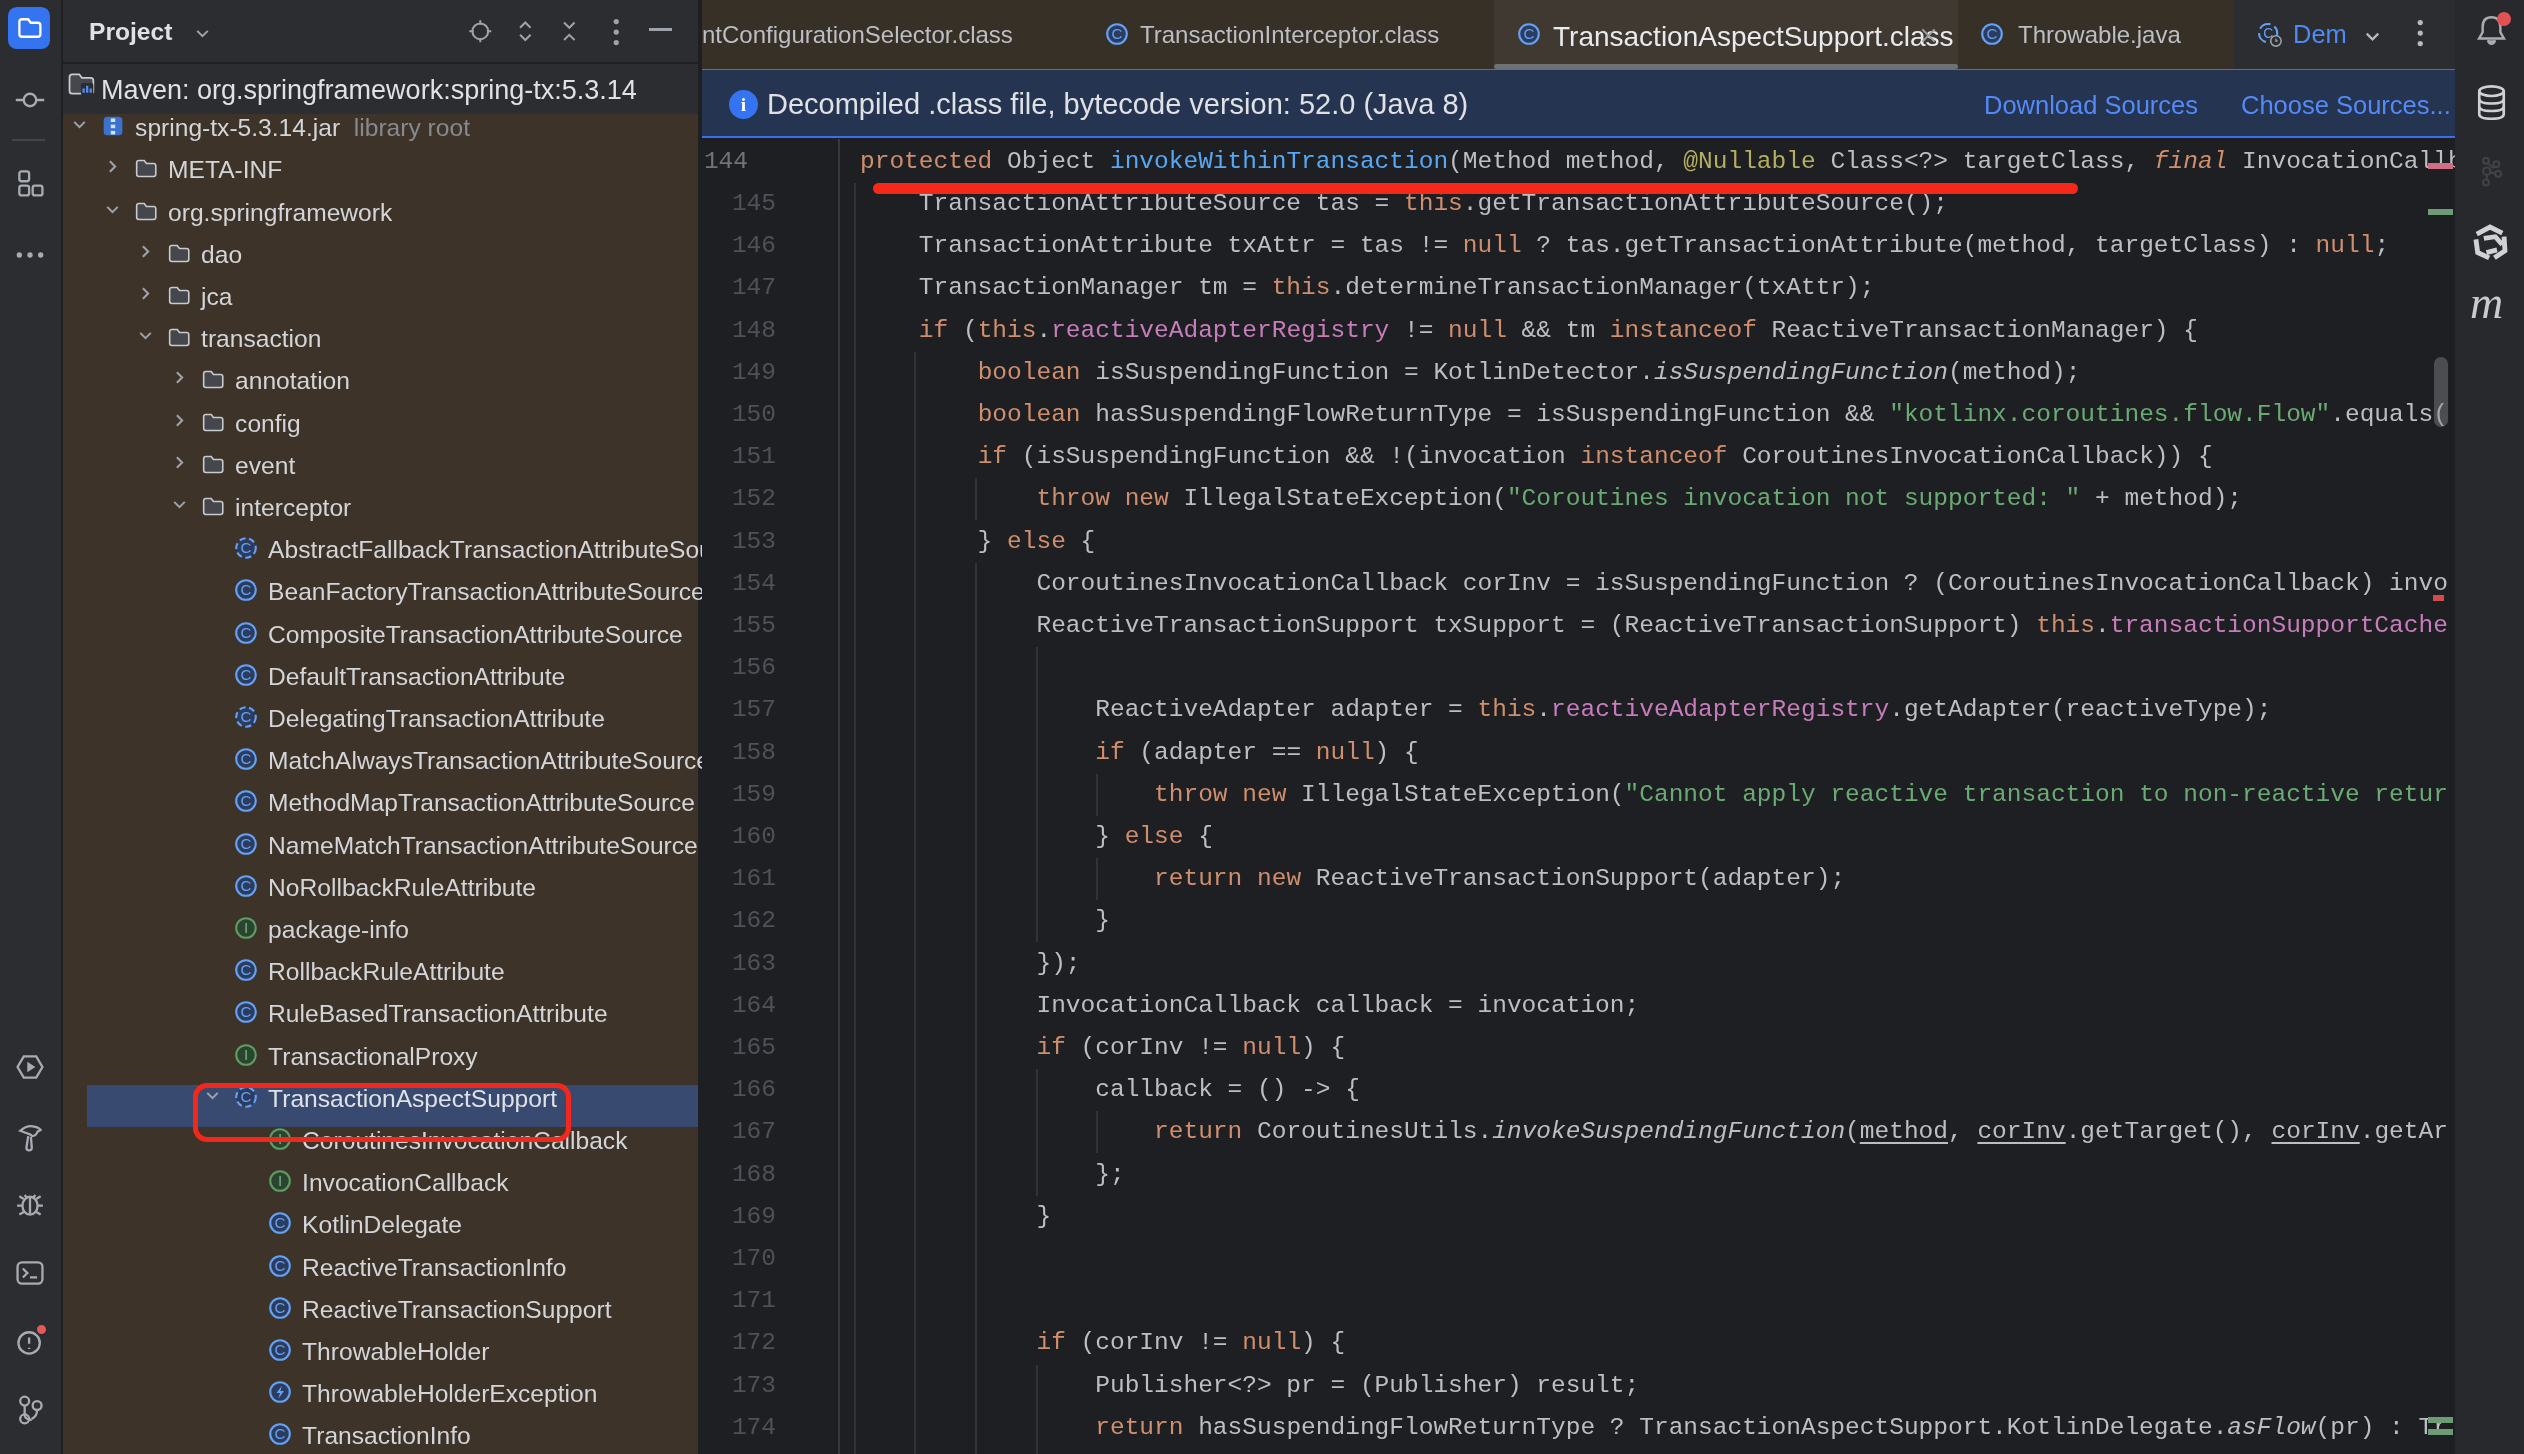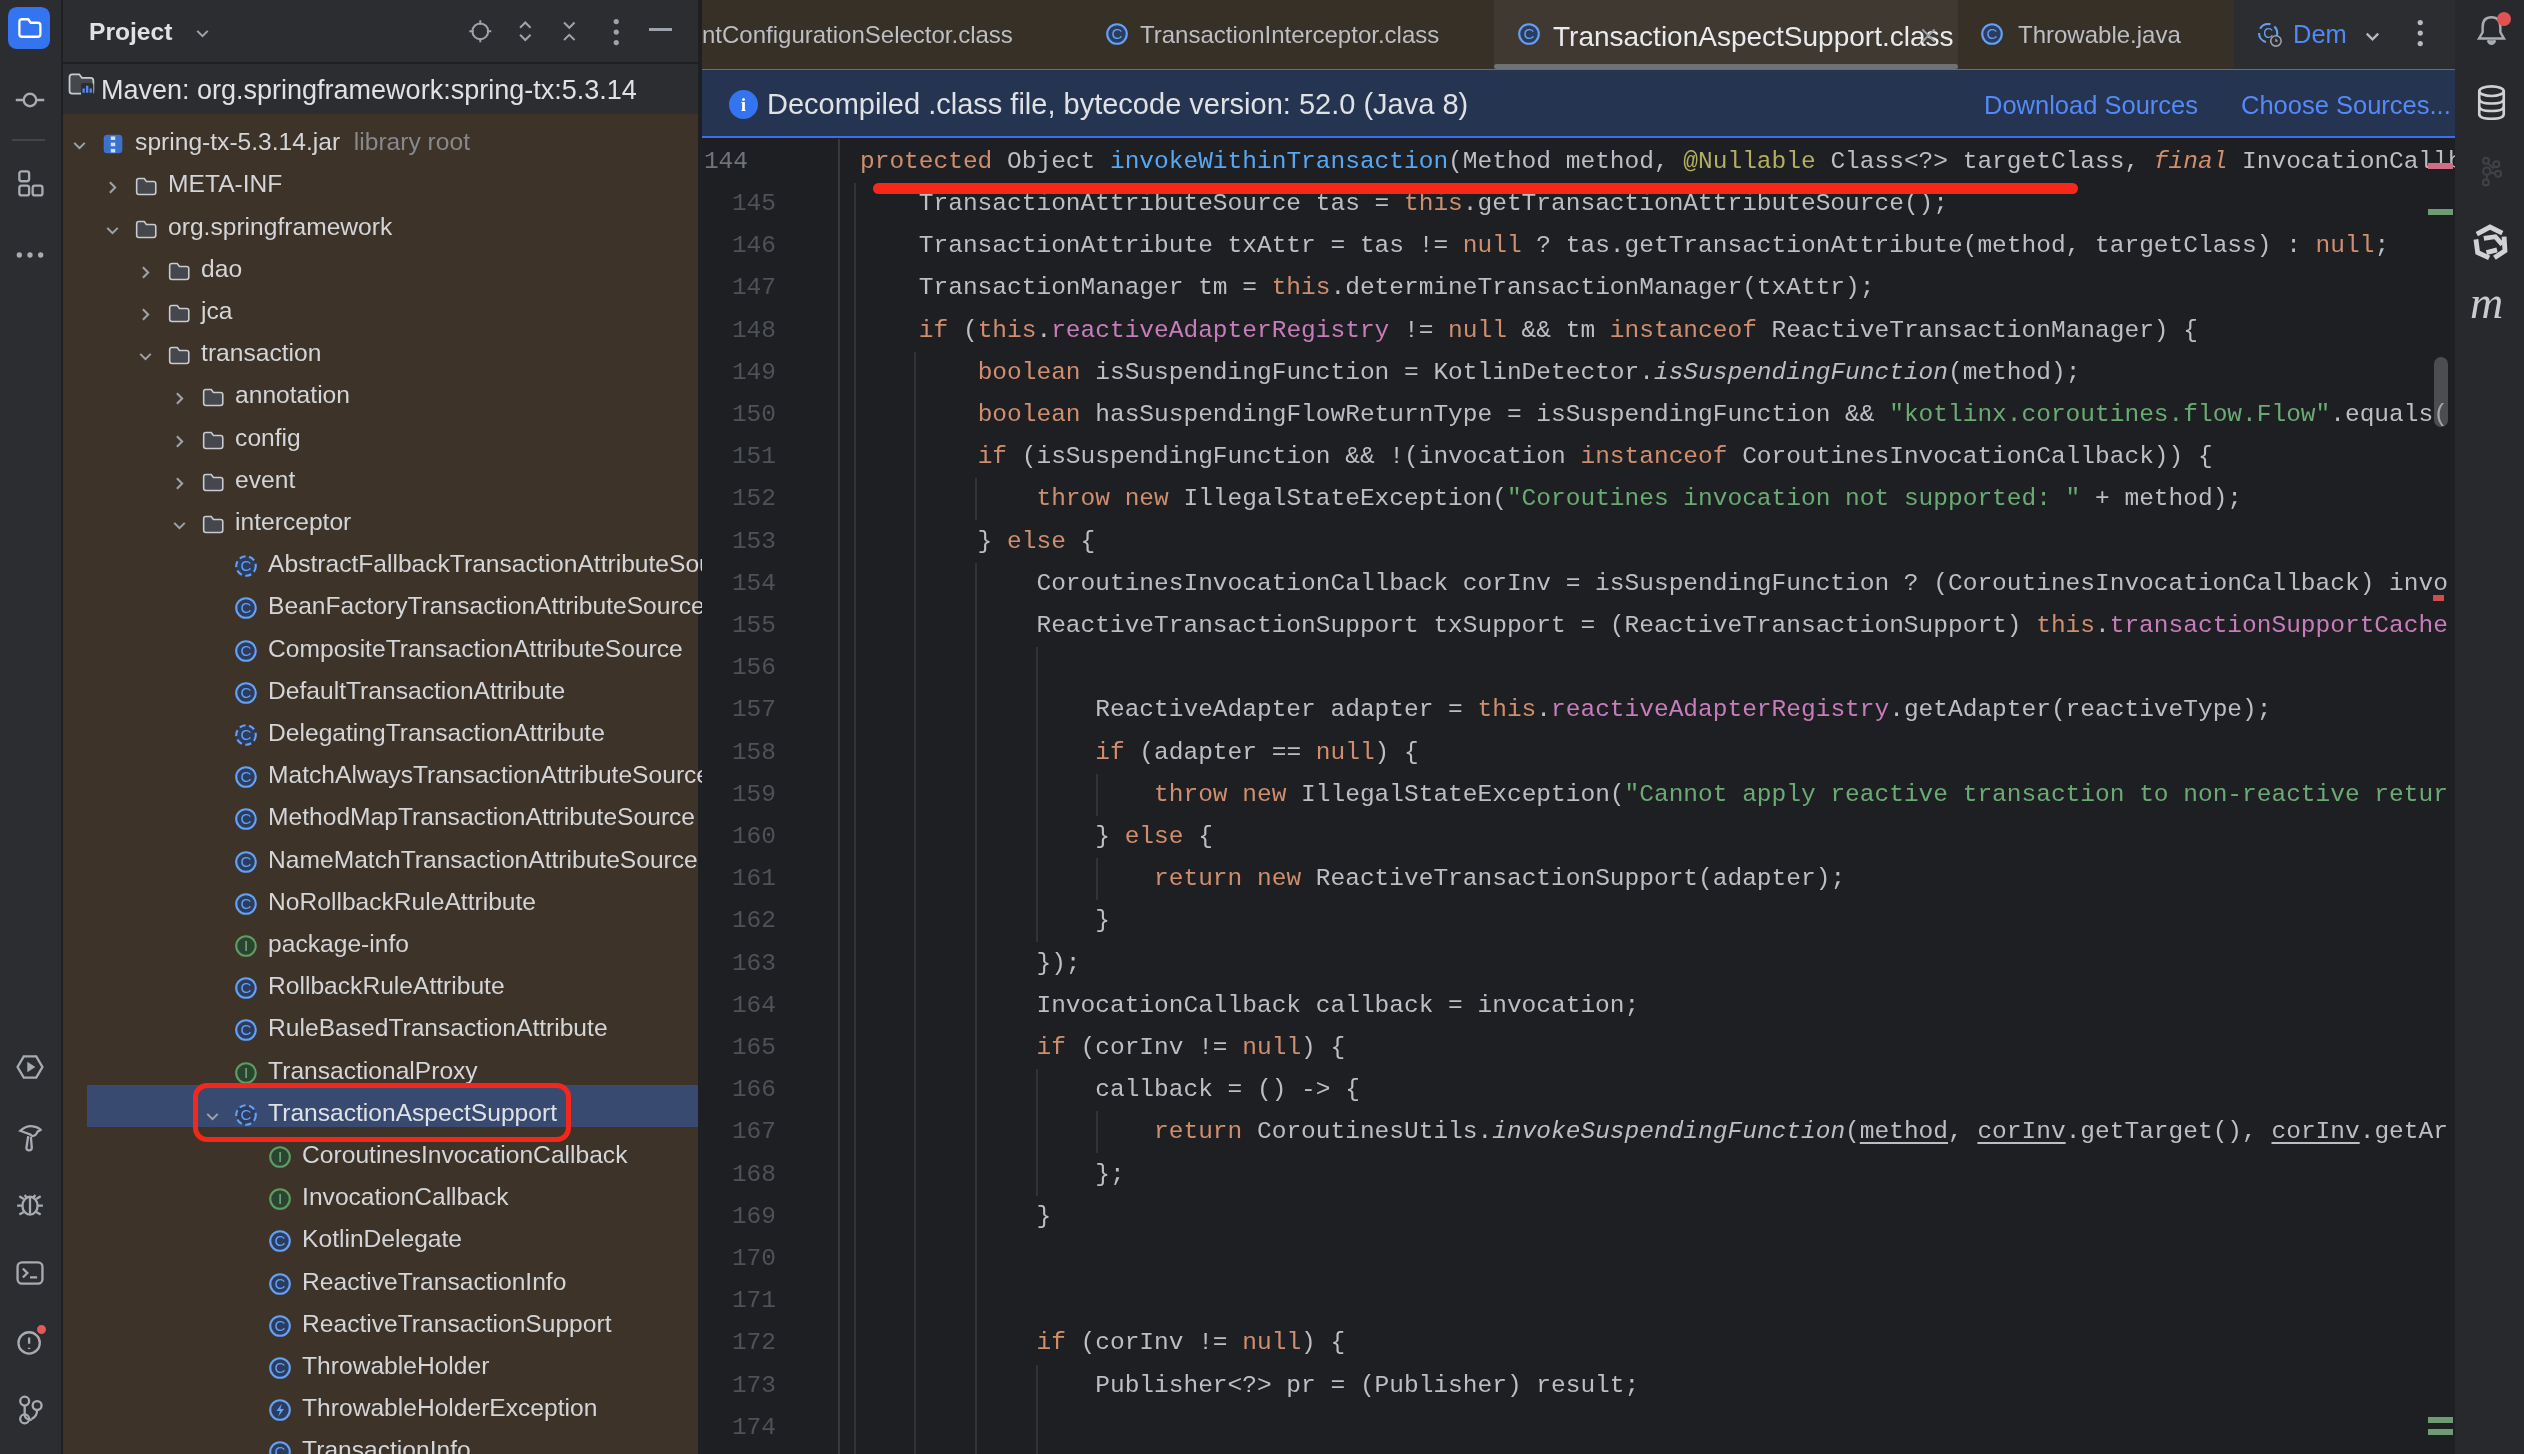--- a/index.html
+++ b/index.html
@@ -2,21 +2,21 @@
 <html style="font-size:14px"><head><meta charset="utf-8"><style>
 *{margin:0;padding:0;box-sizing:border-box}
 html,body{width:2525px;height:1454px;overflow:hidden;background:#1e1f22}
 body{font-family:"Liberation Sans",sans-serif;position:relative}
 .abs{position:absolute}
 .mono{font-family:"Liberation Mono",monospace;font-size:24.5px;white-space:pre}
 .k{color:#CF8E6D}.s{color:#6AAB73}.a{color:#B3AE60}.f{color:#C77DBB}.d{color:#56A8F5}
 .it{font-style:italic}
 .u{text-decoration:underline;text-underline-offset:4.4px;text-decoration-thickness:1.8px}
 .fu{color:#C77DBB;text-decoration:underline;text-underline-offset:4.4px;text-decoration-thickness:1.8px}
-.trow{position:absolute;height:42px;display:flex;align-items:flex-end;color:#d3d5d9;font-size:24.6px;white-space:pre}
+.trow{position:absolute;height:42px;display:flex;align-items:flex-start;color:#d3d5d9;font-size:24.6px;white-space:pre}
 .gut{position:absolute;width:74px;text-align:right;color:#4e5157;font-family:"Liberation Mono",monospace;font-size:24.5px;line-height:42px;height:42px}
 .cl{position:absolute;left:860px;height:42px;line-height:42px;color:#BCBEC4}
 .guide{position:absolute;width:1.8px;background:#313337}
 </style></head><body>
 
 <div class="abs" style="left:0;top:0;width:62px;height:1454px;background:#2b2d30;border-right:1.8px solid #1f2023"></div>
 <div class="abs" style="left:8px;top:7px;width:42px;height:42px;background:#3574f0;border-radius:8.8px"></div>
 <svg class="abs" style="left:15px;top:14px" width="28" height="28" viewBox="0 0 32 32">
     <path d="M5 9 q0-3 3-3 h7 l3 4 h8 q3 0 3 3 v10 q0 3-3 3 H8 q-3 0-3-3 z" fill="none" stroke="#fff" stroke-width="2.6"></path>
   </svg>
@@ -379,14 +379,15 @@
     <div class="cl mono" style="top:804px">            });</div>
     <div class="cl mono" style="top:846px">            InvocationCallback callback = invocation;</div>
     <div class="cl mono" style="top:888px">            <span class="k">if</span> (corInv != <span class="k">null</span>) {</div>
     <div class="cl mono" style="top:930px">                callback = () -&gt; {</div>
     <div class="cl mono" style="top:972px">                    <span class="k">return</span> CoroutinesUtils.<span class="it">invokeSuspendingFunction</span>(<span class="u">method</span>, <span class="u">corInv</span>.getTarget(), <span class="u">corInv</span>.getAr</div>
     <div class="cl mono" style="top:1015px">                };</div>
     <div class="cl mono" style="top:1057px">            }</div>
     <div class="cl mono" style="top:1099px"></div>
     <div class="cl mono" style="top:1183px">            <span class="k">if</span> (corInv != <span class="k">null</span>) {</div>
     <div class="cl mono" style="top:1226px">                Publisher&lt;?&gt; pr = (Publisher) result;</div>
+    <div class="cl mono" style="top:1268px">                <span class="k">return</span> hasSuspendingFlowReturnType ? TransactionAspectSupport.KotlinDelegate.<span class="it">asFlow</span>(pr) : Tr</div>
   </div>
 <div class="abs" style="left:873px;top:183px;width:1205px;height:11.4px;background:#f6281a;border-radius:6.2px;z-index:30"></div>
 
 </body></html>

